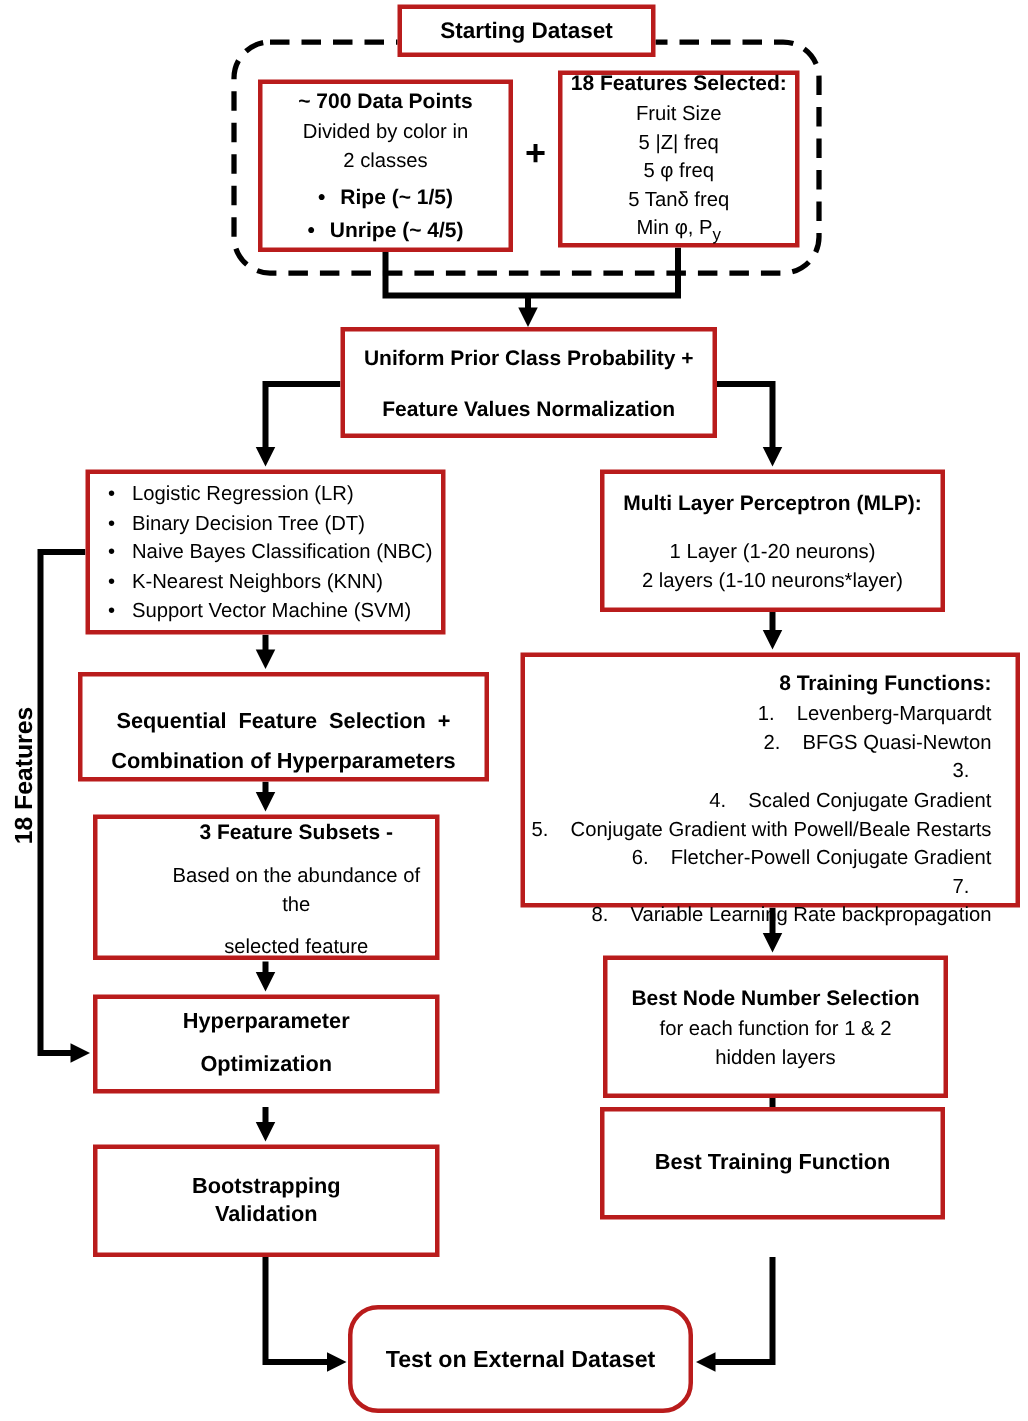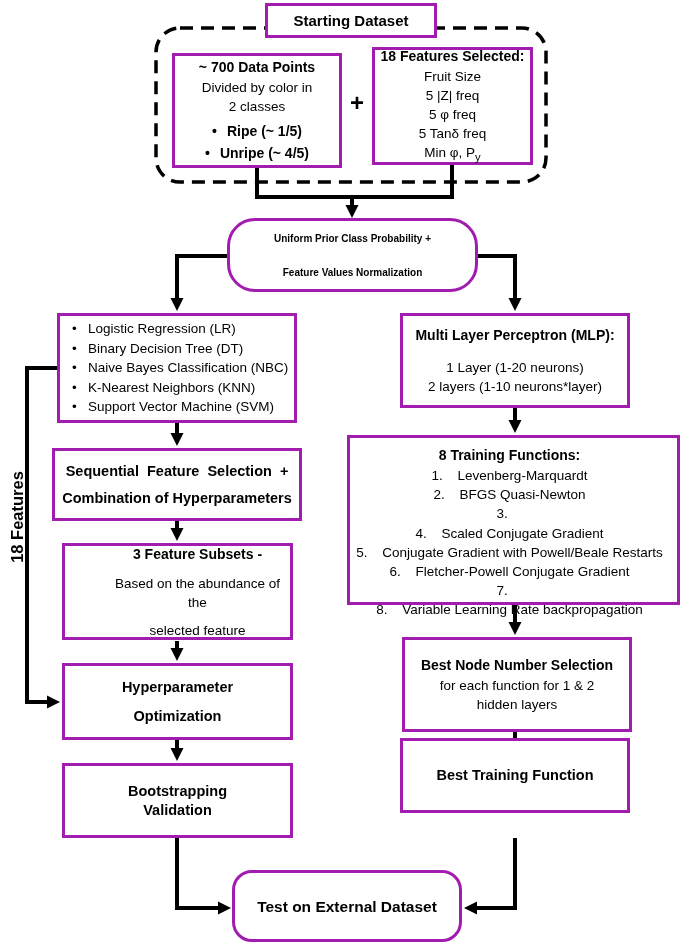--- a/index.html
+++ b/index.html
@@ -1,37 +1,37 @@
 <!DOCTYPE html>
 <html><head>
 <meta charset="utf-8">
 <style>
   html,body{margin:0;padding:0;background:#fff;}
   #page{position:relative;width:685px;height:947px;background:#fff;overflow:hidden;
         font-family:"Liberation Sans","DejaVu Sans",sans-serif;color:#000;}
   #wires{position:absolute;left:0;top:0;width:685px;height:947px;}
-  .box{position:absolute;background:#fff;border:3px solid #a21caf;box-sizing:border-box;
+  .box{position:absolute;background:#fff;border:3px solid #b91c1c;box-sizing:border-box;
        display:flex;flex-direction:column;align-items:center;justify-content:center;
        text-align:center;line-height:19px;font-size:13.5px;}
   .b{font-weight:bold;}
   .start{left:265px;top:3px;width:172px;height:35px;font-size:15px;z-index:3;}
   .datapts{left:172px;top:53px;width:170px;height:115px;}
   .feats{left:372px;top:47px;width:161px;height:118px;}
   .plus{position:absolute;left:342px;top:89px;width:30px;text-align:center;
         font-size:24px;font-weight:bold;}
-  .uniform{left:227px;top:218px;width:251px;height:74px;font-size:10px;gap:15px;border-radius:28px;}
+  .uniform{left:227px;top:218px;width:251px;height:74px;font-size:14px;gap:15px;}
   .classif{left:57px;top:313px;width:240px;height:110px;align-items:stretch;
            text-align:left;padding:6px 4px 6px 12px;line-height:19.5px;justify-content:center;}
   .mlp{left:400px;top:313px;width:230px;height:95px;}
-  .seq{left:52px;top:448px;width:250px;height:73px;font-size:14.5px;gap:8px;}
-  .train{left:347px;top:435px;width:333px;height:170px;align-items:center;
+  .seq{left:52px;top:448px;width:274px;height:73px;font-size:14.5px;gap:8px;justify-content:flex-end;}
+  .train{left:347px;top:435px;width:333px;height:170px;align-items:flex-end;
          text-align:left;justify-content:flex-start;padding:7px 16px 4px 8px;line-height:19.2px;}
   .subsets{left:62px;top:543px;width:231px;height:97px;gap:9px;padding-left:40px;}
   .bestnode{left:402px;top:637px;width:230px;height:95px;}
-  .hyper{left:62px;top:663px;width:231px;height:77px;font-size:14.5px;gap:10px;}
+  .hyper{left:62px;top:663px;width:231px;height:66px;font-size:14.5px;gap:10px;}
   .boots{left:62px;top:763px;width:231px;height:75px;font-size:14.5px;}
   .besttrain{left:400px;top:738px;width:230px;height:75px;font-size:14.5px;}
   .test{left:232px;top:870px;width:230px;height:72px;border-width:3.5px;
         border-radius:20px;font-size:15.5px;z-index:3;}
   .sidelabel{position:absolute;left:17px;top:517px;transform:translate(-50%,-50%) rotate(-90deg);
              white-space:nowrap;font-weight:bold;font-size:16.5px;}
   .lrow{display:flex;align-items:baseline;}
   .lrow .dot{width:16px;flex:none;}
   .trow{display:flex;align-items:baseline;white-space:nowrap;}
   .trow .num{width:26px;flex:none;}

